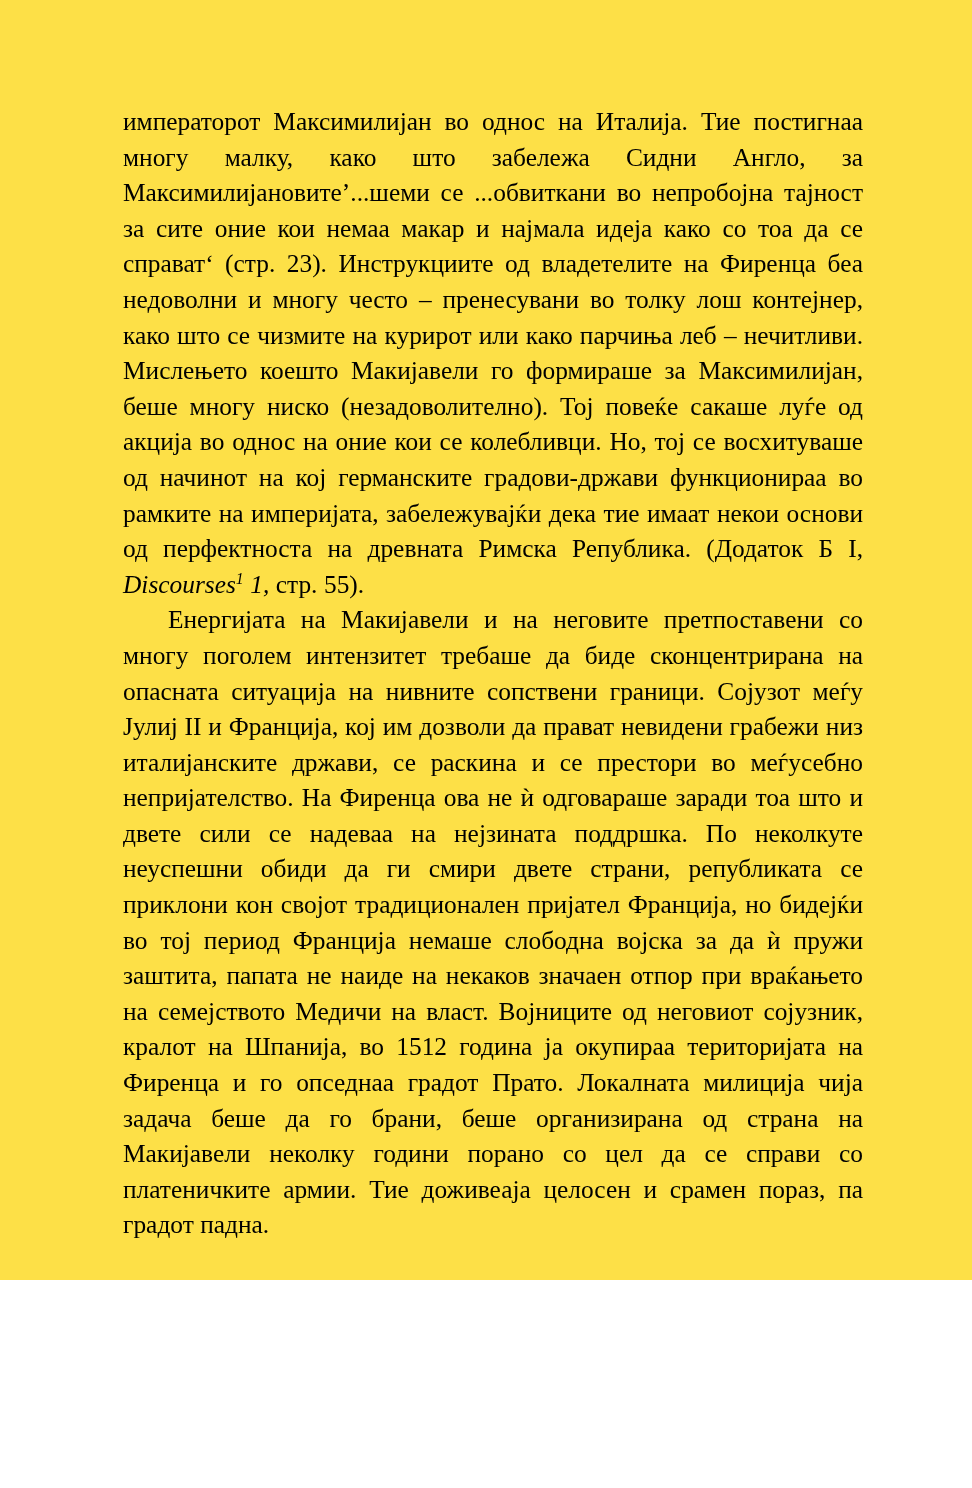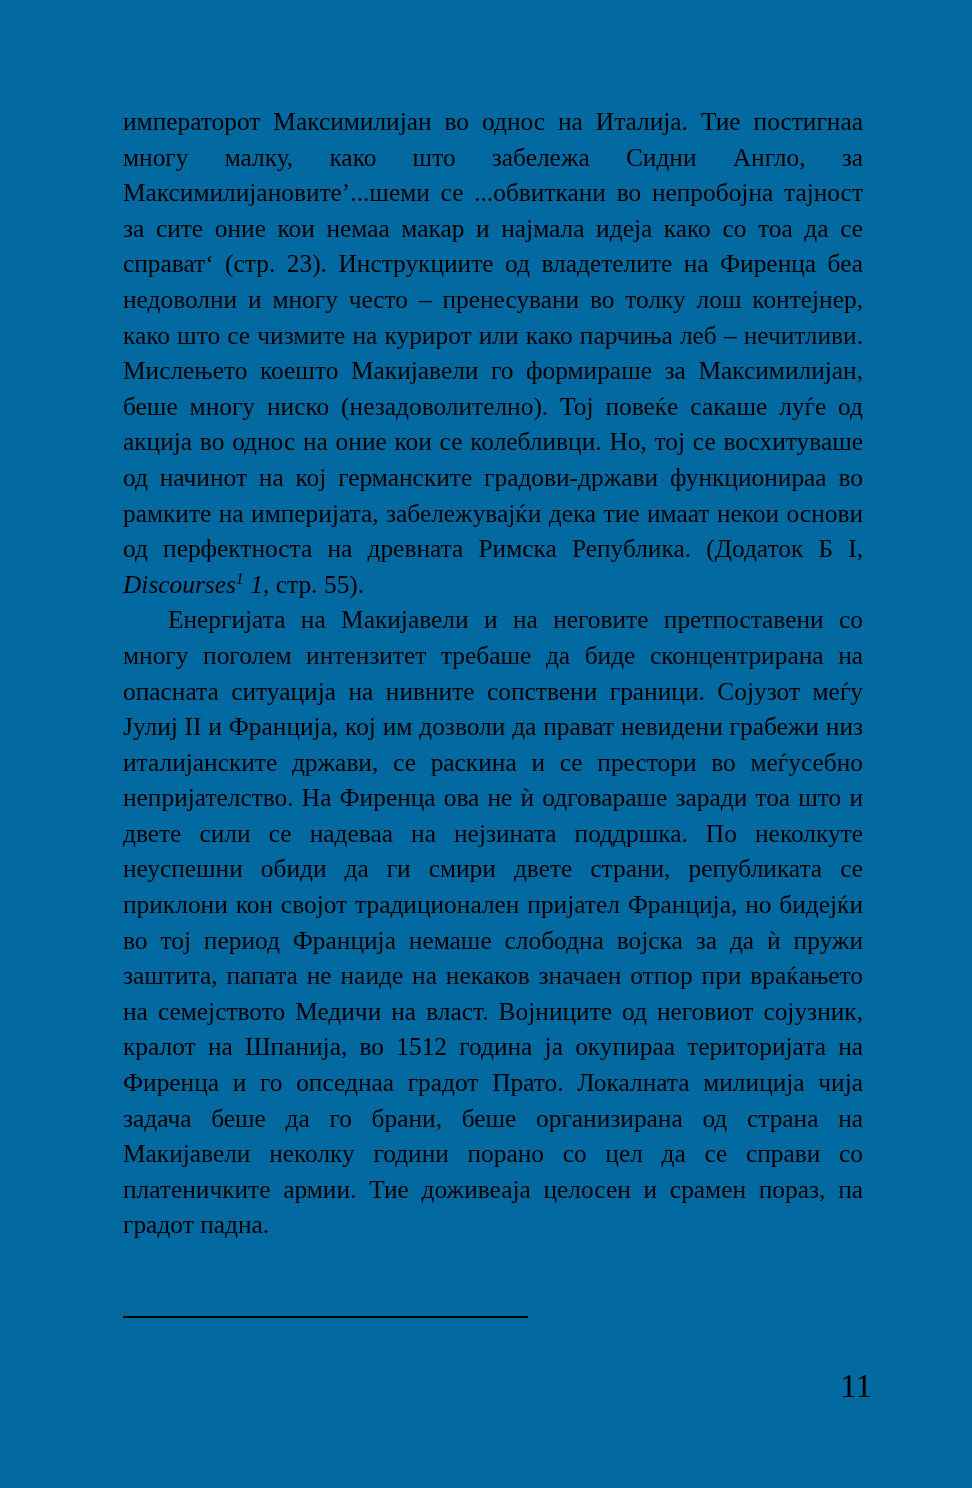--- a/index.html
+++ b/index.html
@@ -3,22 +3,22 @@
 <meta charset="utf-8">
 <style>
   html, body {
     margin: 0;
     padding: 0;
     background: #ffffff;
   }
   .page {
     position: relative;
     width: 972px;
-    height: 1488px;
-    background: #0369a1;
+    height: 1280px;
+    background: #fde047;
     overflow: hidden;
     box-sizing: border-box;
   }
   .text-column {
     position: absolute;
     left: 123px;
     top: 104px;
     width: 740px;
   }
   .body-par {

